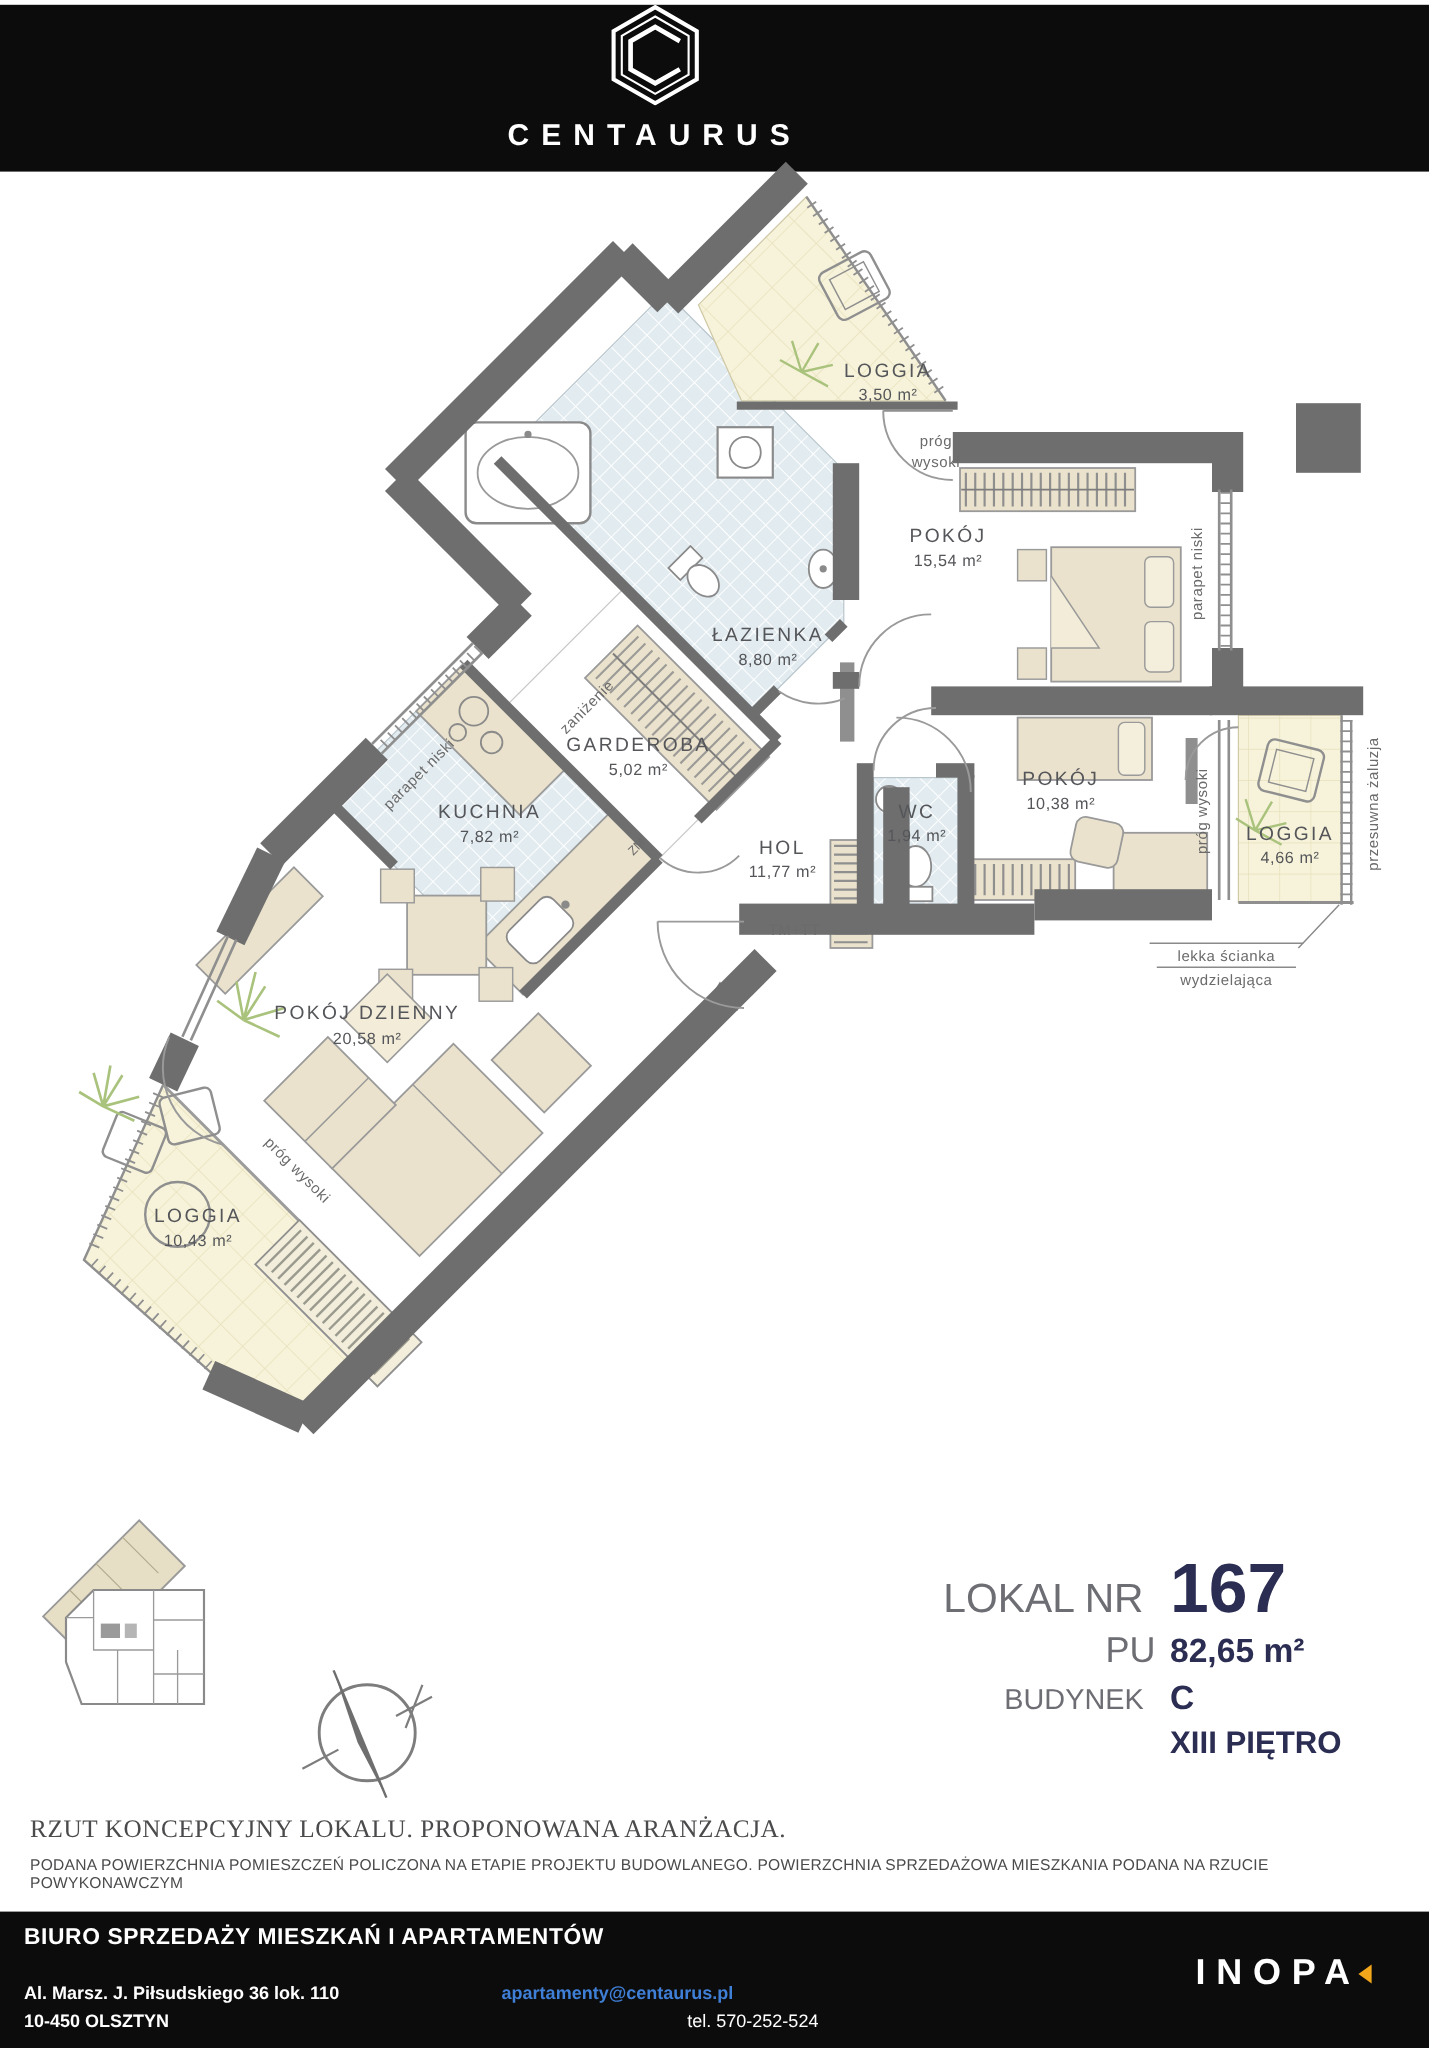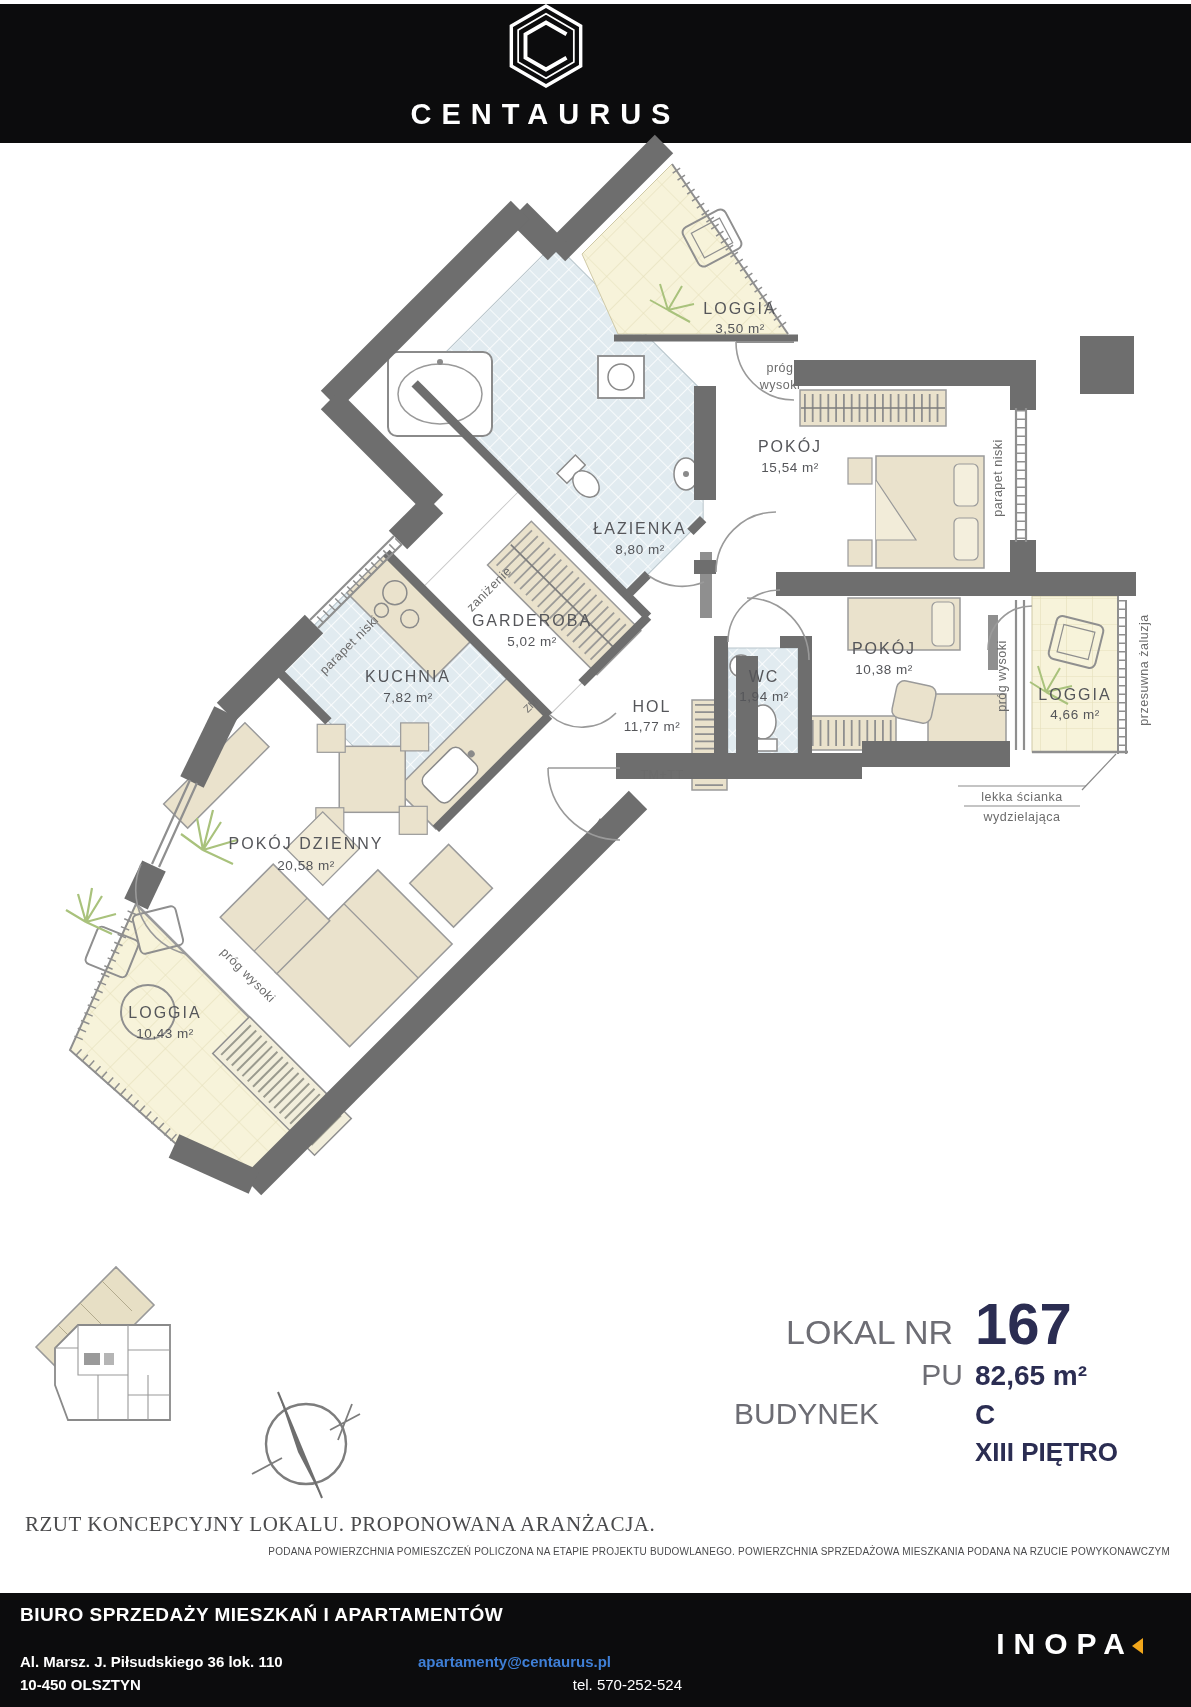--- a/index.html
+++ b/index.html
@@ -2,41 +2,41 @@
 <html><head>
 <meta charset="utf-8">
 <style>
   html,body{margin:0;padding:0;background:#e8e8e8;}
   .page{position:relative;width:1191px;height:1707px;margin:0 auto;background:#ffffff;
         font-family:"Liberation Sans",sans-serif;overflow:hidden;}
   
   .header{position:absolute;left:0;top:4px;width:100%;height:139px;background:#0c0c0d;
           display:flex;flex-direction:column;align-items:center;justify-content:flex-start;}
   .header-inner{transform:translateX(-50px);text-align:center;}
-  .brand{color:#fff;font-size:29px;font-weight:bold;letter-spacing:10px;margin-top:6px;}
+  .brand{color:#fff;font-size:25px;font-weight:bold;letter-spacing:10px;margin-top:6px;}
   
   .plan-svg{position:absolute;left:0;top:0;width:1191px;height:1707px;}
   .plan-svg text{font-family:"Liberation Sans",sans-serif;}
   .room-name{fill:#55565a;font-size:16px;letter-spacing:2px;}
   .room-area{fill:#55565a;font-size:13.5px;letter-spacing:.5px;}
   .anno{fill:#6b6b6b;font-size:12.5px;letter-spacing:.5px;}
   .anno-s{fill:#6b6b6b;font-size:10.5px;}
   
   .info{position:absolute;left:660px;top:1292px;width:500px;}
   .info-row{display:flex;align-items:baseline;justify-content:flex-end;}
   .info-label{color:#6d6d74;text-align:right;flex:1;}
   .info-value{width:185px;color:#2b2d52;font-weight:bold;text-align:left;margin-left:22px;}
   .r1 .info-label{font-size:34px;} .r1 .info-value{font-size:58px;line-height:64px;}
   .r2 .info-label{font-size:30px;} .r2 .info-value{font-size:28px;line-height:40px;margin-left:12px;}
-  .r3 .info-label{font-size:30px;text-align:center;} .r3 .info-value{font-size:28px;line-height:38px;}
+  .r3 .info-label{font-size:24px;} .r3 .info-value{font-size:28px;line-height:38px;}
   .r4 .info-value{font-size:26px;line-height:36px;}
   
   .notes{position:absolute;left:25px;top:1512px;width:1145px;color:#4b4b4d;}
   .notes-title{font-size:21px;letter-spacing:.5px;font-family:Liberation Serif, serif;}
-  .notes-sub{font-size:10px;margin-top:9px;letter-spacing:.2px;text-align:right;}
+  .notes-sub{font-size:13px;margin-top:9px;letter-spacing:.2px;}
   
   .footer{position:absolute;left:0;top:1593px;width:100%;height:114px;background:#0c0c0d;color:#fff;}
   .office{position:absolute;left:20px;top:11px;font-size:19px;font-weight:bold;letter-spacing:.5px;}
   .addr1{position:absolute;left:20px;top:60px;font-size:15px;font-weight:bold;}
   .addr2{position:absolute;left:20px;top:83px;font-size:15px;font-weight:bold;}
   .email{position:absolute;left:418px;top:60px;font-size:15px;font-weight:bold;color:#3f7fd6;text-decoration:none;}
   .phone{position:absolute;left:520px;top:83px;width:162px;text-align:right;font-size:15px;font-weight:normal;}
   .inopa{position:absolute;right:48px;top:34px;font-size:30px;font-weight:bold;letter-spacing:9px;color:#fff;}
   .inopa-tri{display:inline-block;width:0;height:0;border-top:8px solid transparent;border-bottom:8px solid transparent;
              border-right:11px solid #f2a71b;margin-left:-2px;}

